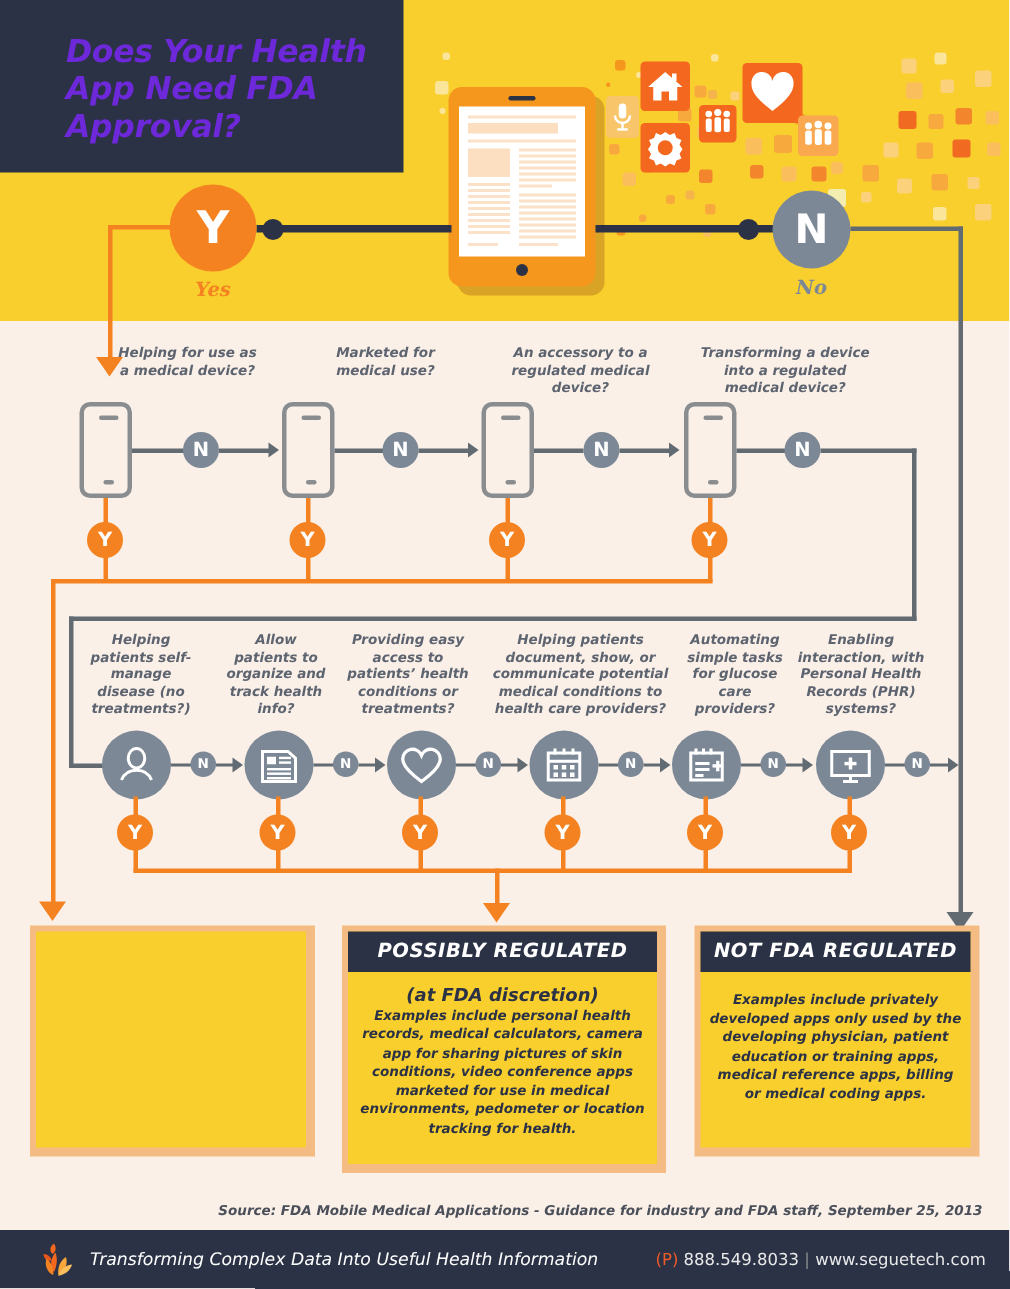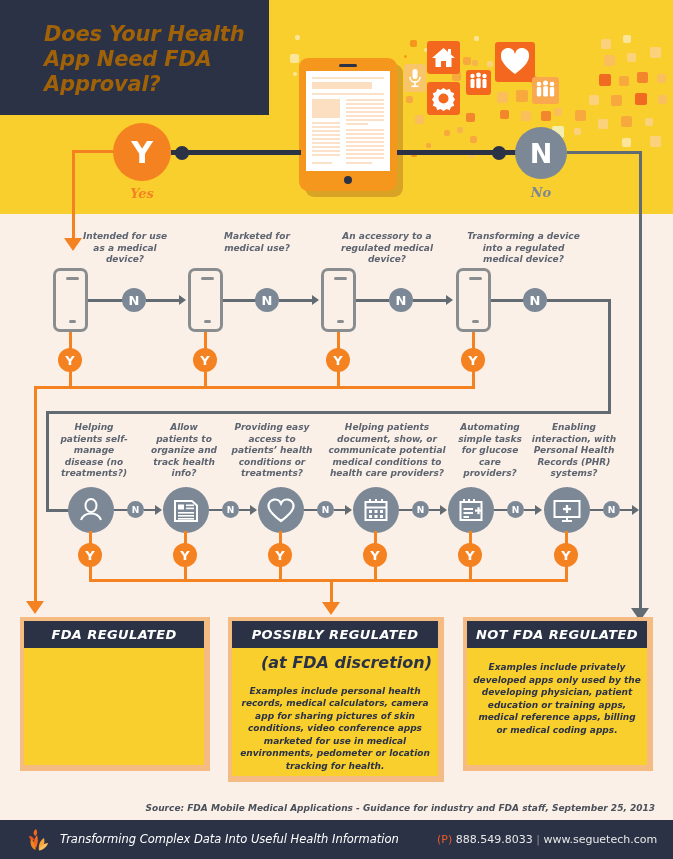--- a/index.html
+++ b/index.html
@@ -6,21 +6,21 @@
   body{font-family:"DejaVu Sans", sans-serif;}
   #page{
     position:relative;width:673px;height:859px;overflow:hidden;
     background:#faf0e8;
   }
   
   .hdr-yellow{position:absolute;left:0;top:0;width:673px;height:214px;background:#f9cf2e;}
   .hdr-dark{position:absolute;left:0;top:0;width:269px;height:115px;background:#2b3245;}
   .hdr-title{
     position:absolute;left:44px;top:22px;width:215px;
-    color:#a16207;font-family:"DejaVu Sans",sans-serif;font-style:italic;font-weight:bold;
+    color:#6d28d9;font-family:"DejaVu Sans",sans-serif;font-style:italic;font-weight:bold;
     font-size:21px;line-height:25px;letter-spacing:-0.2px;
   }
   
   .tablet-shadow{position:absolute;left:305px;top:64px;width:98px;height:133px;background:#d9a326;border-radius:9px;}
   .tablet{position:absolute;left:299px;top:58px;width:98px;height:133px;background:#f5971d;border-radius:9px;}
   .tablet-screen{position:absolute;left:7px;top:13px;width:84px;height:100px;background:#ffffff;}
   .tablet-speaker{position:absolute;left:40px;top:6px;width:18px;height:3px;background:#2b3245;border-radius:2px;}
   .tablet-home{position:absolute;left:45px;top:118px;width:8px;height:8px;background:#2b3245;border-radius:50%;}
   .tl{position:absolute;background:#fae1c8;}
   .tblock{position:absolute;background:#fcdfc1;}
@@ -77,21 +77,21 @@
   .arrow-r{position:absolute;width:0;height:0;border-top:5px solid transparent;border-bottom:5px solid transparent;border-left:7px solid #626a72;}
   .arrow-d-o{position:absolute;width:0;height:0;border-left:9px solid transparent;border-right:9px solid transparent;border-top:13px solid #f58220;}
   .arrow-d-g{position:absolute;width:0;height:0;border-left:9px solid transparent;border-right:9px solid transparent;border-top:13px solid #626a72;}
   
   .rbox{position:absolute;background:#f4bb83;}
   .rbox-in{position:absolute;background:#f9cf2e;}
   .rbox-hd{position:absolute;background:#2b3245;display:flex;align-items:center;justify-content:center;}
   .rbox-hd span{color:#fff;font-style:italic;font-weight:bold;font-size:13px;font-family:"DejaVu Sans",sans-serif;letter-spacing:0.4px;}
   .rbox-body{position:absolute;text-align:center;color:#2b3245;font-style:italic;font-weight:bold;
     font-size:9px;line-height:12.5px;font-family:"DejaVu Sans",sans-serif;}
-  .rbox-sub{display:block;font-size:16px;margin-bottom:15px;text-align:right;}
+  .rbox-sub{display:block;font-size:12px;margin-bottom:2px;}
   
   .src{position:absolute;right:18px;top:803px;color:#4a4f59;font-style:italic;font-weight:bold;font-size:9px;
     font-family:"DejaVu Sans",sans-serif;}
   .foot{position:absolute;left:0;top:820px;width:673px;height:39px;background:#2b3245;}
   .foot-tag{position:absolute;left:60px;top:832px;color:#ffffff;font-style:italic;font-size:11.5px;
     font-family:"DejaVu Sans",sans-serif;}
   .foot-contact{position:absolute;left:437px;top:833px;color:#e9e9ea;font-size:11px;font-family:"DejaVu Sans",sans-serif;}
   .foot-contact .p{color:#f05a28;}
   .foot-contact .bar{color:#8a8d8f;}
   .logo{position:absolute;left:24px;top:827px;width:30px;height:26px;}
@@ -275,21 +275,21 @@
 
   <div class="orange-line" style="left:72px;top:150px;width:44px;height:3px;"></div>
   <div class="orange-line" style="left:72px;top:150px;width:3px;height:90px;"></div>
   <div class="arrow-d-o" style="left:64px;top:238px;"></div>
 
   <div class="gray-line" style="left:567px;top:151px;width:75px;height:3px;"></div>
   <div class="gray-line" style="left:639px;top:151px;width:3px;height:460px;"></div>
   <div class="arrow-d-g" style="left:631px;top:608px;"></div>
 
   <div>
-    <div class="q-text" style="left:76px;top:231px;width:98px;">Intended for use as a medical device?</div>
+    <div class="q-text" style="left:76px;top:231px;width:98px;">Helping for use as a medical device?</div>
     <div class="q-text" style="left:208px;top:231px;width:98px;">Marketed for medical use?</div>
     <div class="q-text" style="left:338px;top:231px;width:98px;">An accessory to a regulated medical device?</div>
     <div class="q-text" style="left:466px;top:231px;width:115px;">Transforming a device into a regulated medical device?</div>
   </div>
 
   <div class="phone" style="left:53px;top:268px;"></div>
   <div class="phone" style="left:188px;top:268px;"></div>
   <div class="phone" style="left:321px;top:268px;"></div>
   <div class="phone" style="left:456px;top:268px;"></div>
 
@@ -515,23 +515,20 @@
       <span>Y</span>
     </div>
   <div class="orange-line" style="left:565px;top:565px;width:3px;height:16px;"></div>
 
   <div class="orange-line" style="left:89px;top:579px;width:479px;height:3px;"></div>
   <div class="orange-line" style="left:330px;top:579px;width:3px;height:26px;"></div>
   <div class="arrow-d-o" style="left:322px;top:602px;"></div>
 
   <div class="rbox" style="left:20px;top:617px;width:190px;height:154px;">
     <div class="rbox-in" style="left:4px;top:4px;width:180px;height:144px;"></div>
-    <div class="rbox-hd" style="left:4px;top:4px;width:180px;height:27px;">
-      <span>FDA REGULATED</span>
-    </div>
   </div>
 
   <div class="rbox" style="left:228px;top:617px;width:216px;height:165px;">
     <div class="rbox-in" style="left:4px;top:4px;width:206px;height:155px;"></div>
     <div class="rbox-hd" style="left:4px;top:4px;width:206px;height:27px;">
       <span>POSSIBLY REGULATED</span>
     </div>
     <div class="rbox-body" style="left:10px;top:40px;width:194px;">
       <span class="rbox-sub">(at FDA discretion)</span>
       <span>Examples include personal health records, medical calculators, camera app for sharing pictures of skin conditions, video conference apps marketed for use in medical environments, pedometer or location tracking for health.</span>

